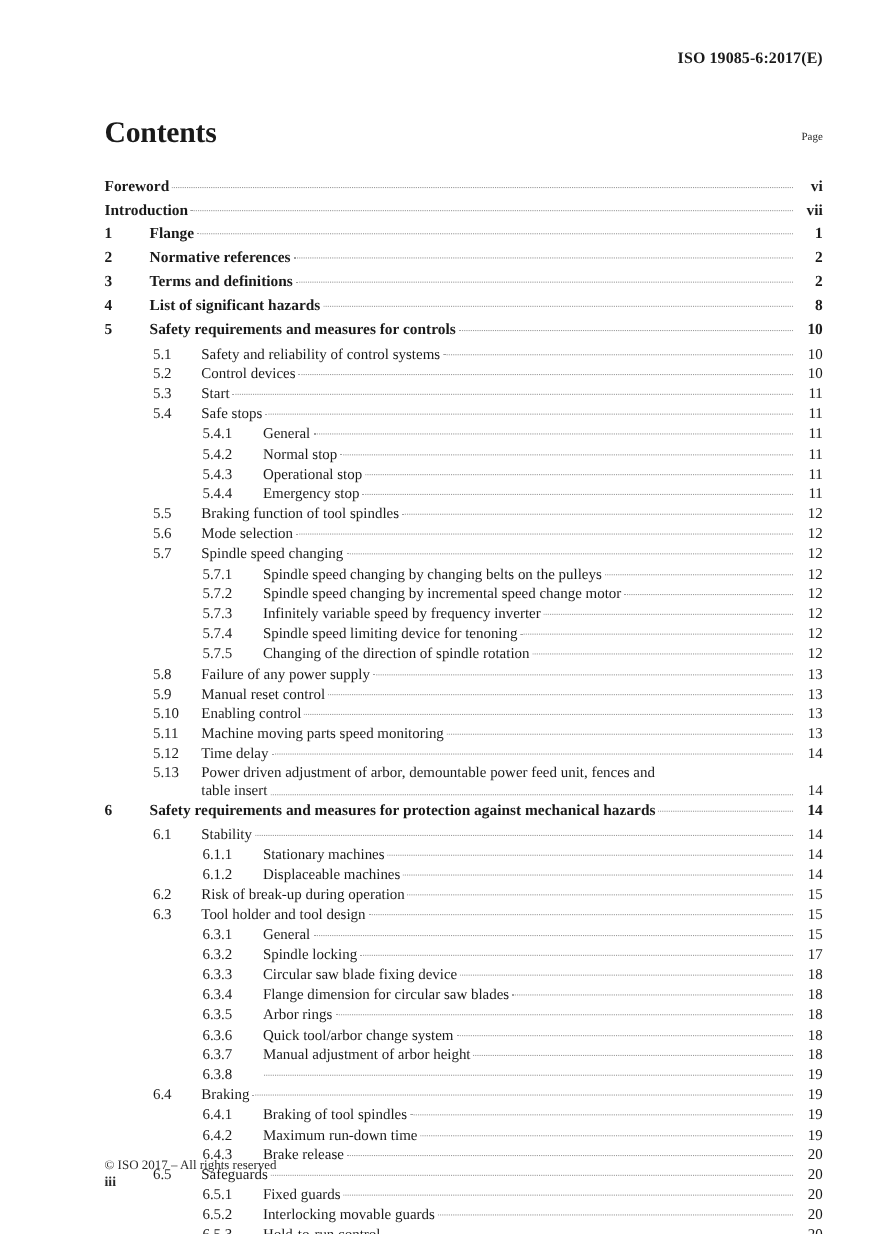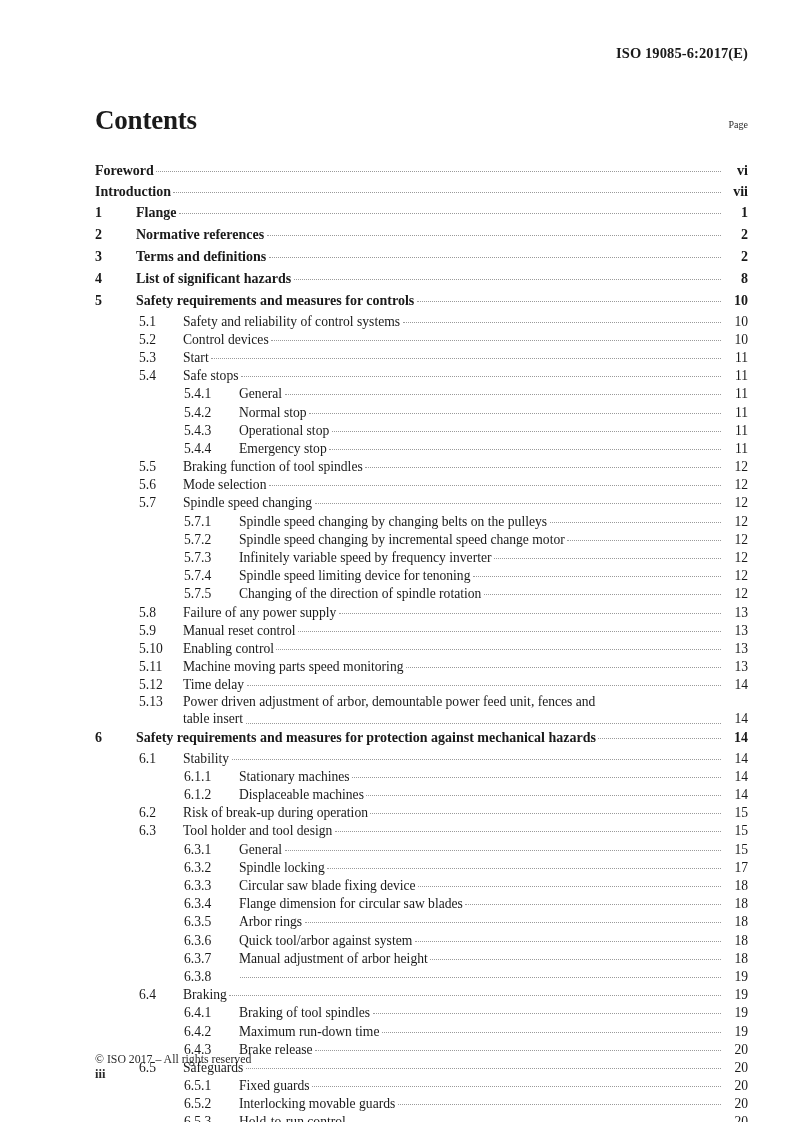--- a/index.html
+++ b/index.html
@@ -156,21 +156,21 @@
   
   .wrap2 {
     display: block;
     width: 100%;
     font-weight: normal;
     font-size: 13.6px;
     line-height: 16.6px;
   }
   .wrap2 .line {
     display: flex;
-    align-items: flex-end;
+    align-items: center;
     width: 100%;
   }
   .wrap2 .num { width: 44px; margin-left: 44px; flex: 0 0 auto; }
   .wrap2 .spacer { width: 88px; flex: 0 0 auto; }
   .wrap2 .pg { min-width: 24px; }
 
   
   .footer {
     position: absolute;
     left: 95px;
@@ -443,21 +443,21 @@
         <span class="pg">18</span>
       </div>
       <div class="row lvl3">
         <span class="num">6.3.5</span>
         <span class="label">Arbor rings</span>
         <span class="leader"></span>
         <span class="pg">18</span>
       </div>
       <div class="row lvl3">
         <span class="num">6.3.6</span>
-        <span class="label">Quick tool/arbor against system</span>
+        <span class="label">Quick tool/arbor change system</span>
         <span class="leader"></span>
         <span class="pg">18</span>
       </div>
       <div class="row lvl3">
         <span class="num">6.3.7</span>
         <span class="label">Manual adjustment of arbor height</span>
         <span class="leader"></span>
         <span class="pg">18</span>
       </div>
       <div class="row lvl3">

